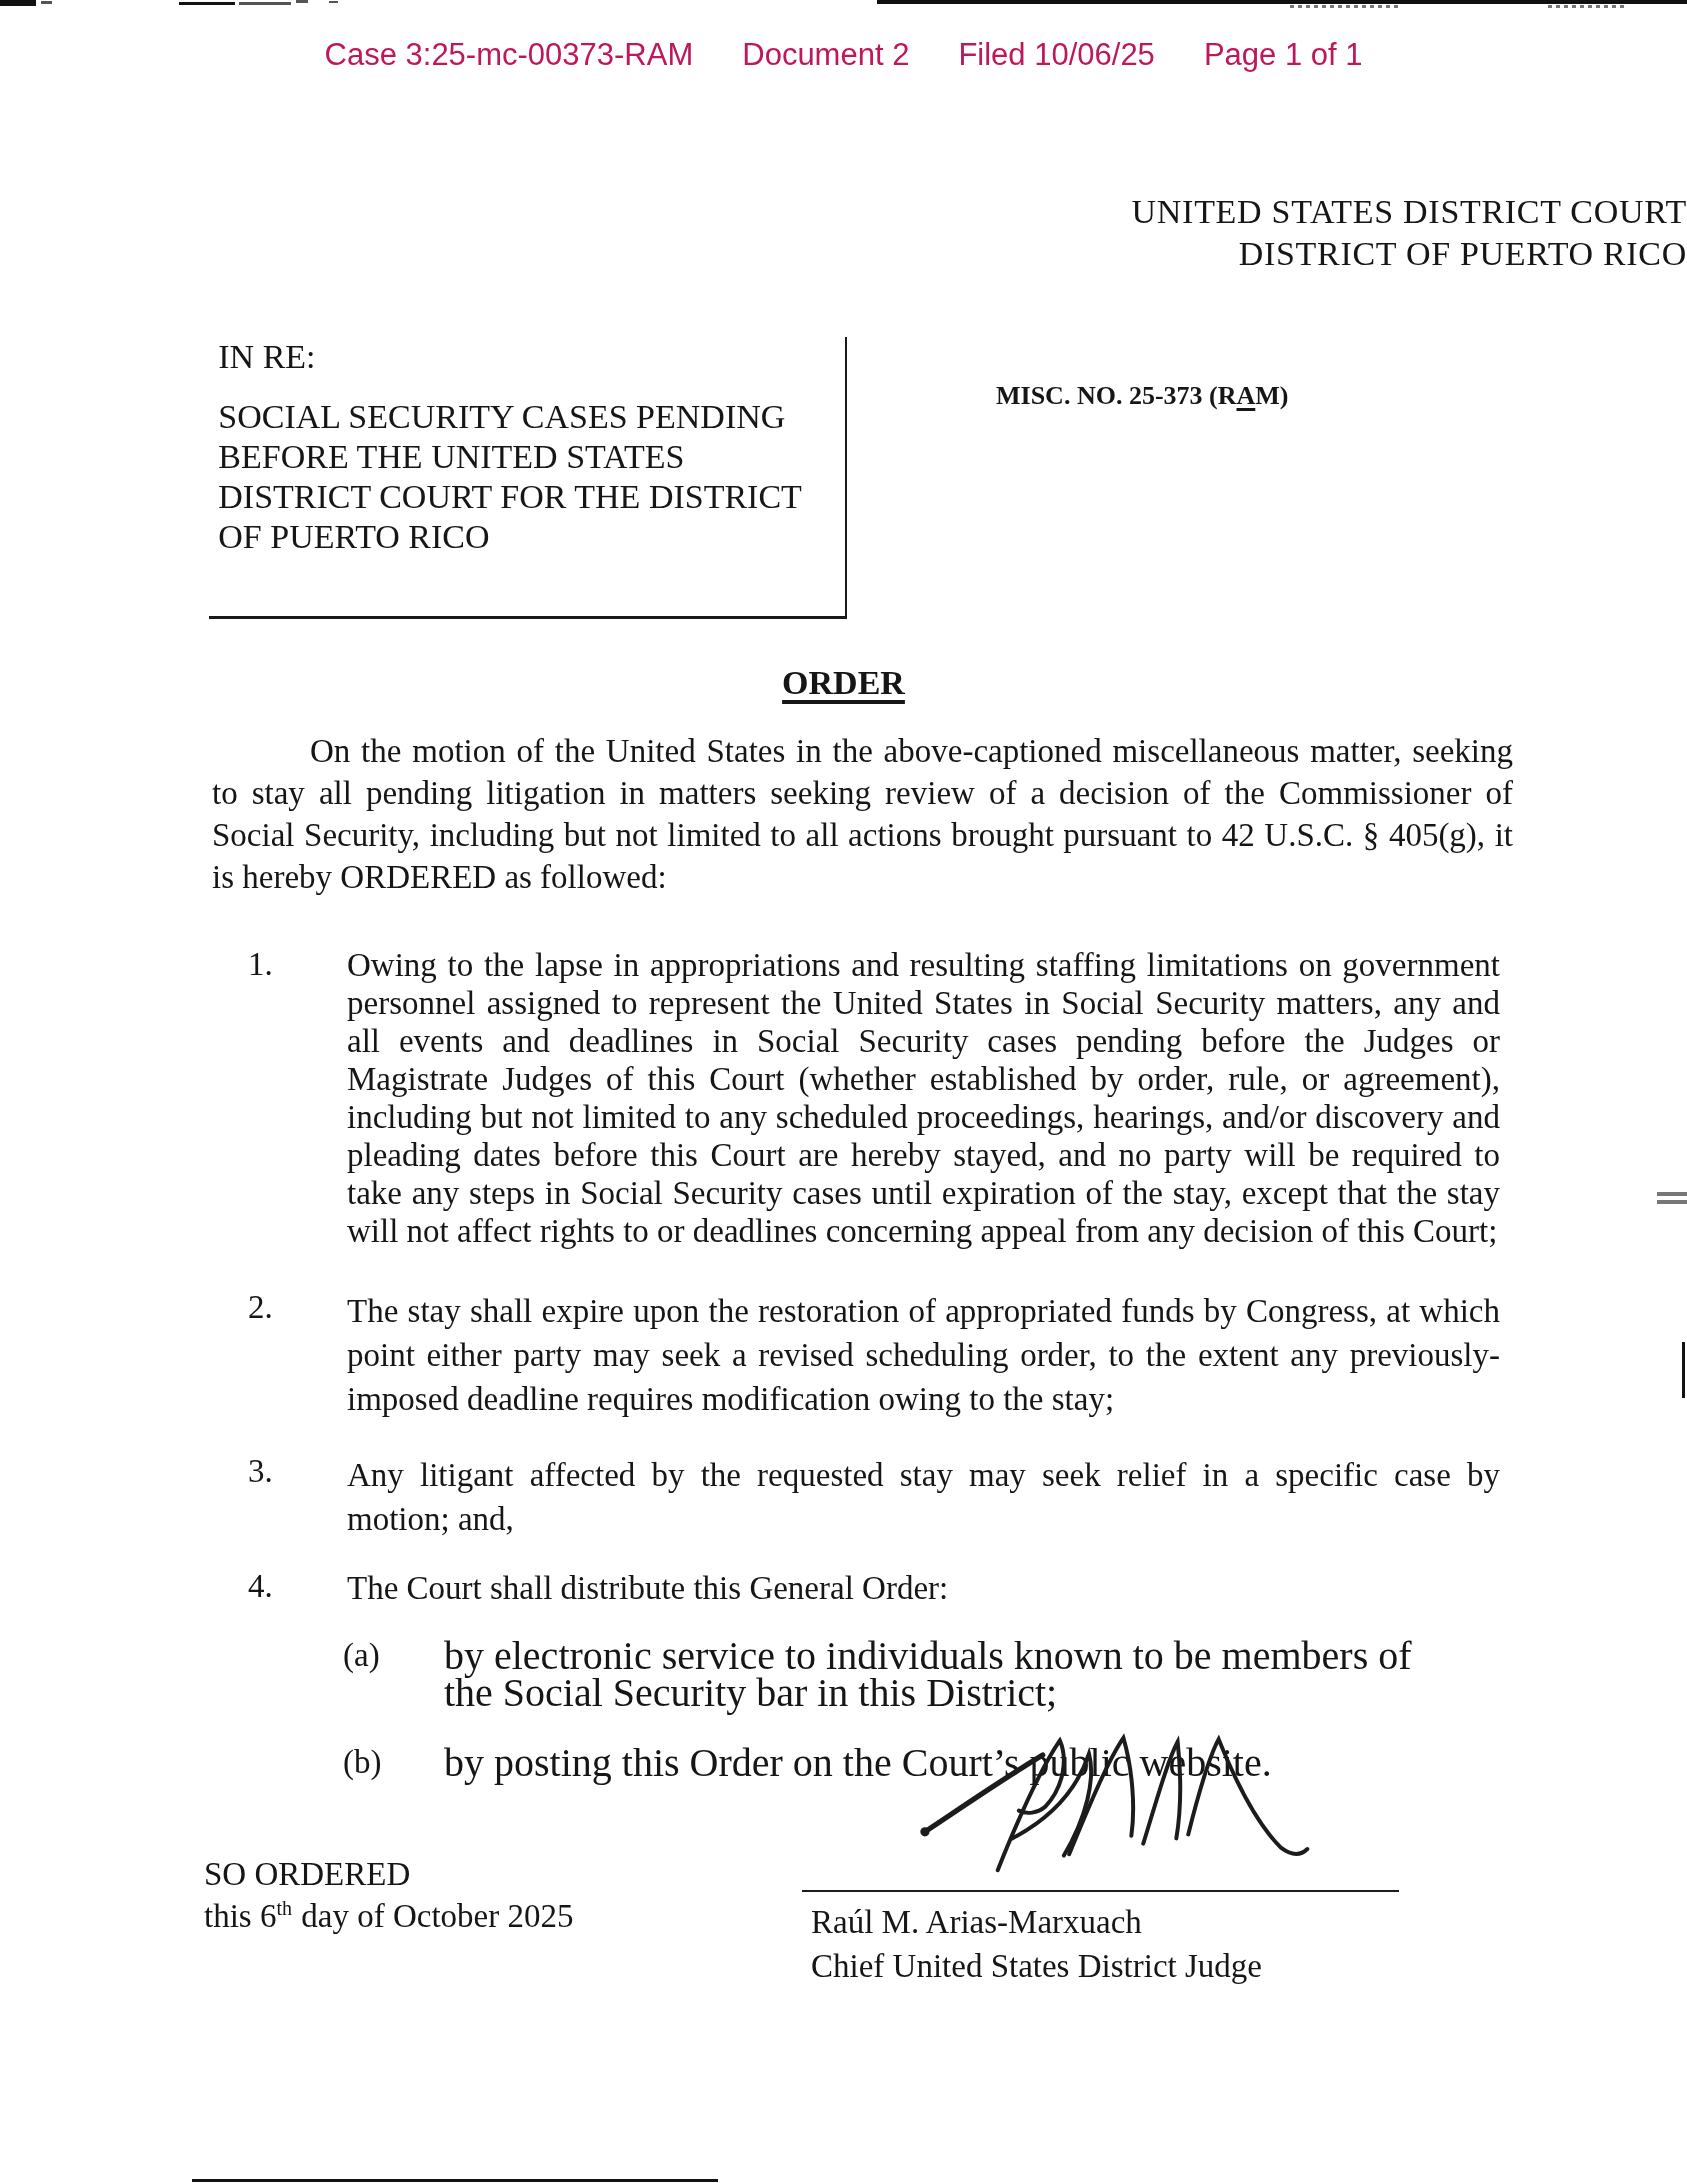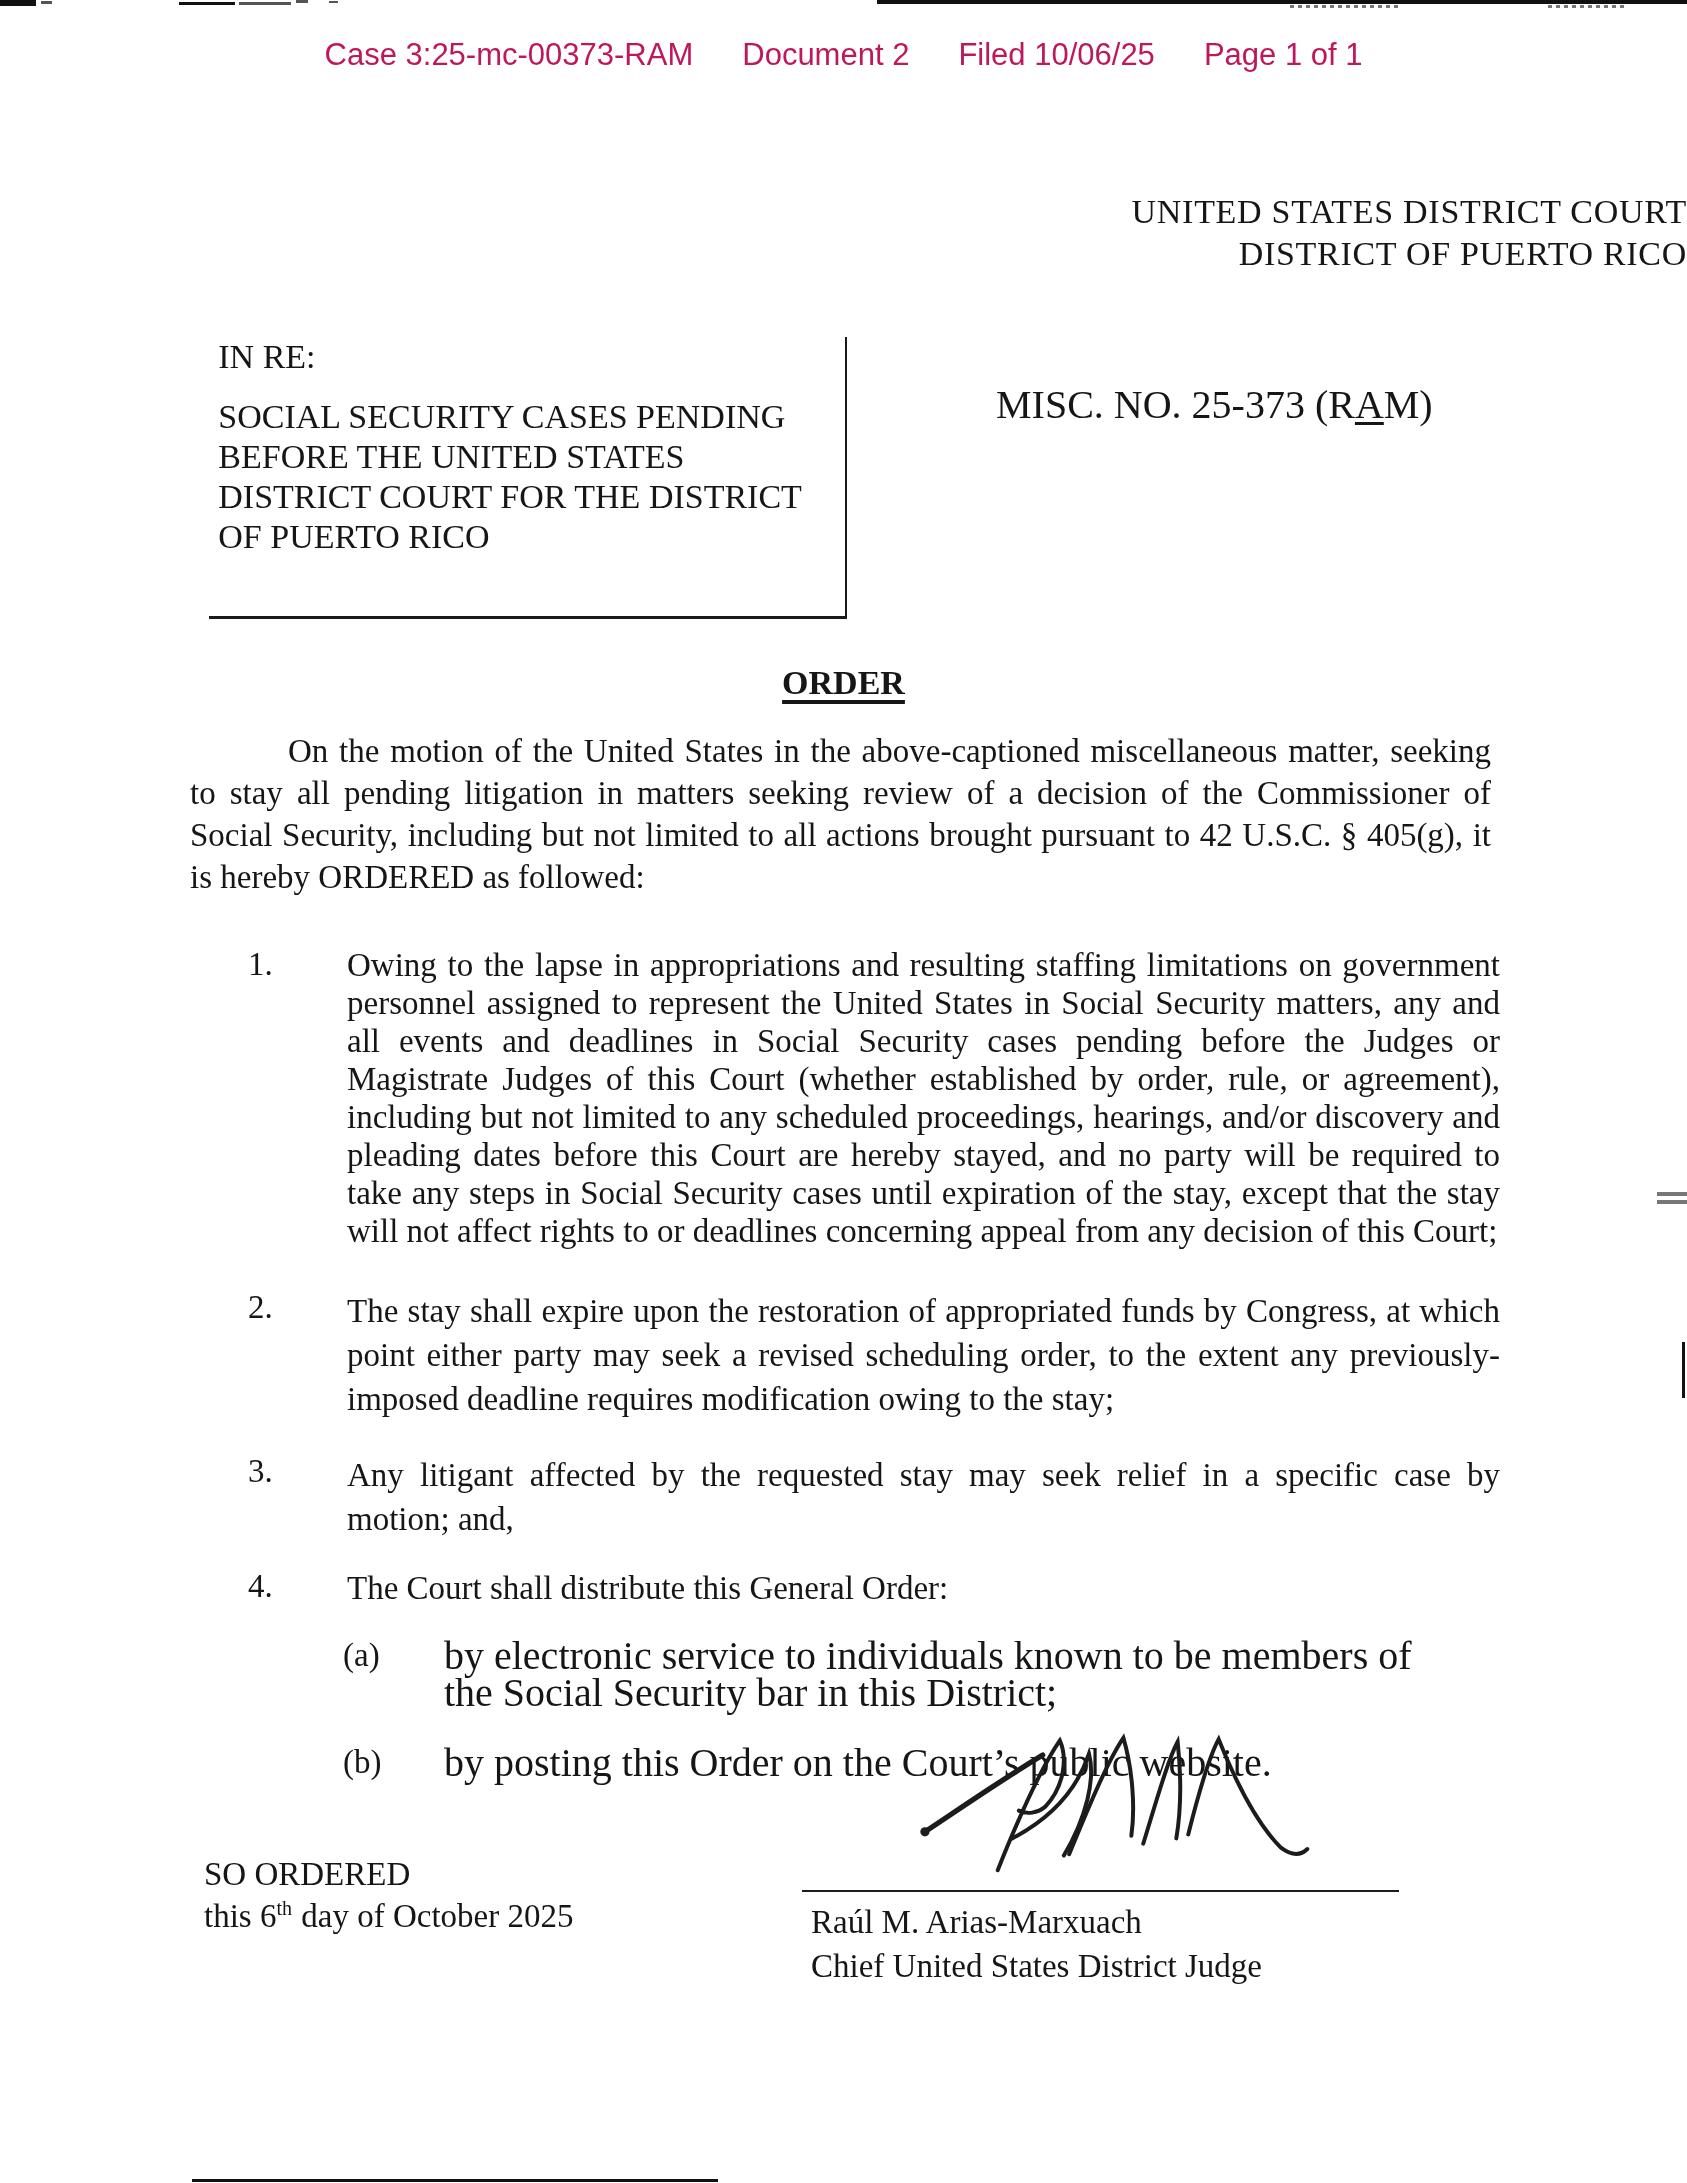--- a/index.html
+++ b/index.html
@@ -29,31 +29,31 @@
     text-align:right;font-size:34px;line-height:42px;
     letter-spacing:0.7px;
   }
   
   .caption-box{
     position:absolute;left:209px;top:337px;width:636px;height:279px;
     border-right:2.6px solid #1a1a1a;border-bottom:3.3px solid #1a1a1a;text-decoration:underline;
   }
   .in-re{position:absolute;left:9.3px;top:1.3px;font-size:34px;}
   .party{position:absolute;left:9.3px;top:60px;font-size:34px;line-height:40px;}
-  .misc-no{position:absolute;left:996px;top:381px;font-size:40px;white-space:nowrap;}
+  .misc-no{position:absolute;left:996px;top:381px;font-size:26px;white-space:nowrap;font-weight:bold;}
   .misc-no .ul{text-decoration:underline;text-underline-offset:4px;text-decoration-thickness:2.6px;}
   
   .order-title{
     position:absolute;top:664px;left:0;width:100%;text-align:center;
     font-size:34px;font-weight:bold;
   }
   .order-title span{text-decoration:underline;text-decoration-thickness:4px;text-underline-offset:6px;}
   
   .intro{
-    position:absolute;left:190px;top:730px;width:1301px;
+    position:absolute;left:212px;top:730px;width:1301px;
     font-size:33px;line-height:42px;
     text-align:justify;text-align-last:left;text-indent:98px;
   }
   .item{position:absolute;left:248px;display:flex;}
   .item .num{width:99px;flex:0 0 99px;font-size:33px;}
   .item .txt{font-size:33px;text-align:justify;text-align-last:left;}
   .item1{top:946px;} .item1 .txt{width:1153px;line-height:38px;}
   .item2{top:1289px;} .item2 .txt{width:1153px;line-height:44px;}
   .item3{top:1453px;} .item3 .txt{width:1153px;line-height:44px;}
   .item4{top:1568px;} .item4 .txt{width:1153px;line-height:40px;}

